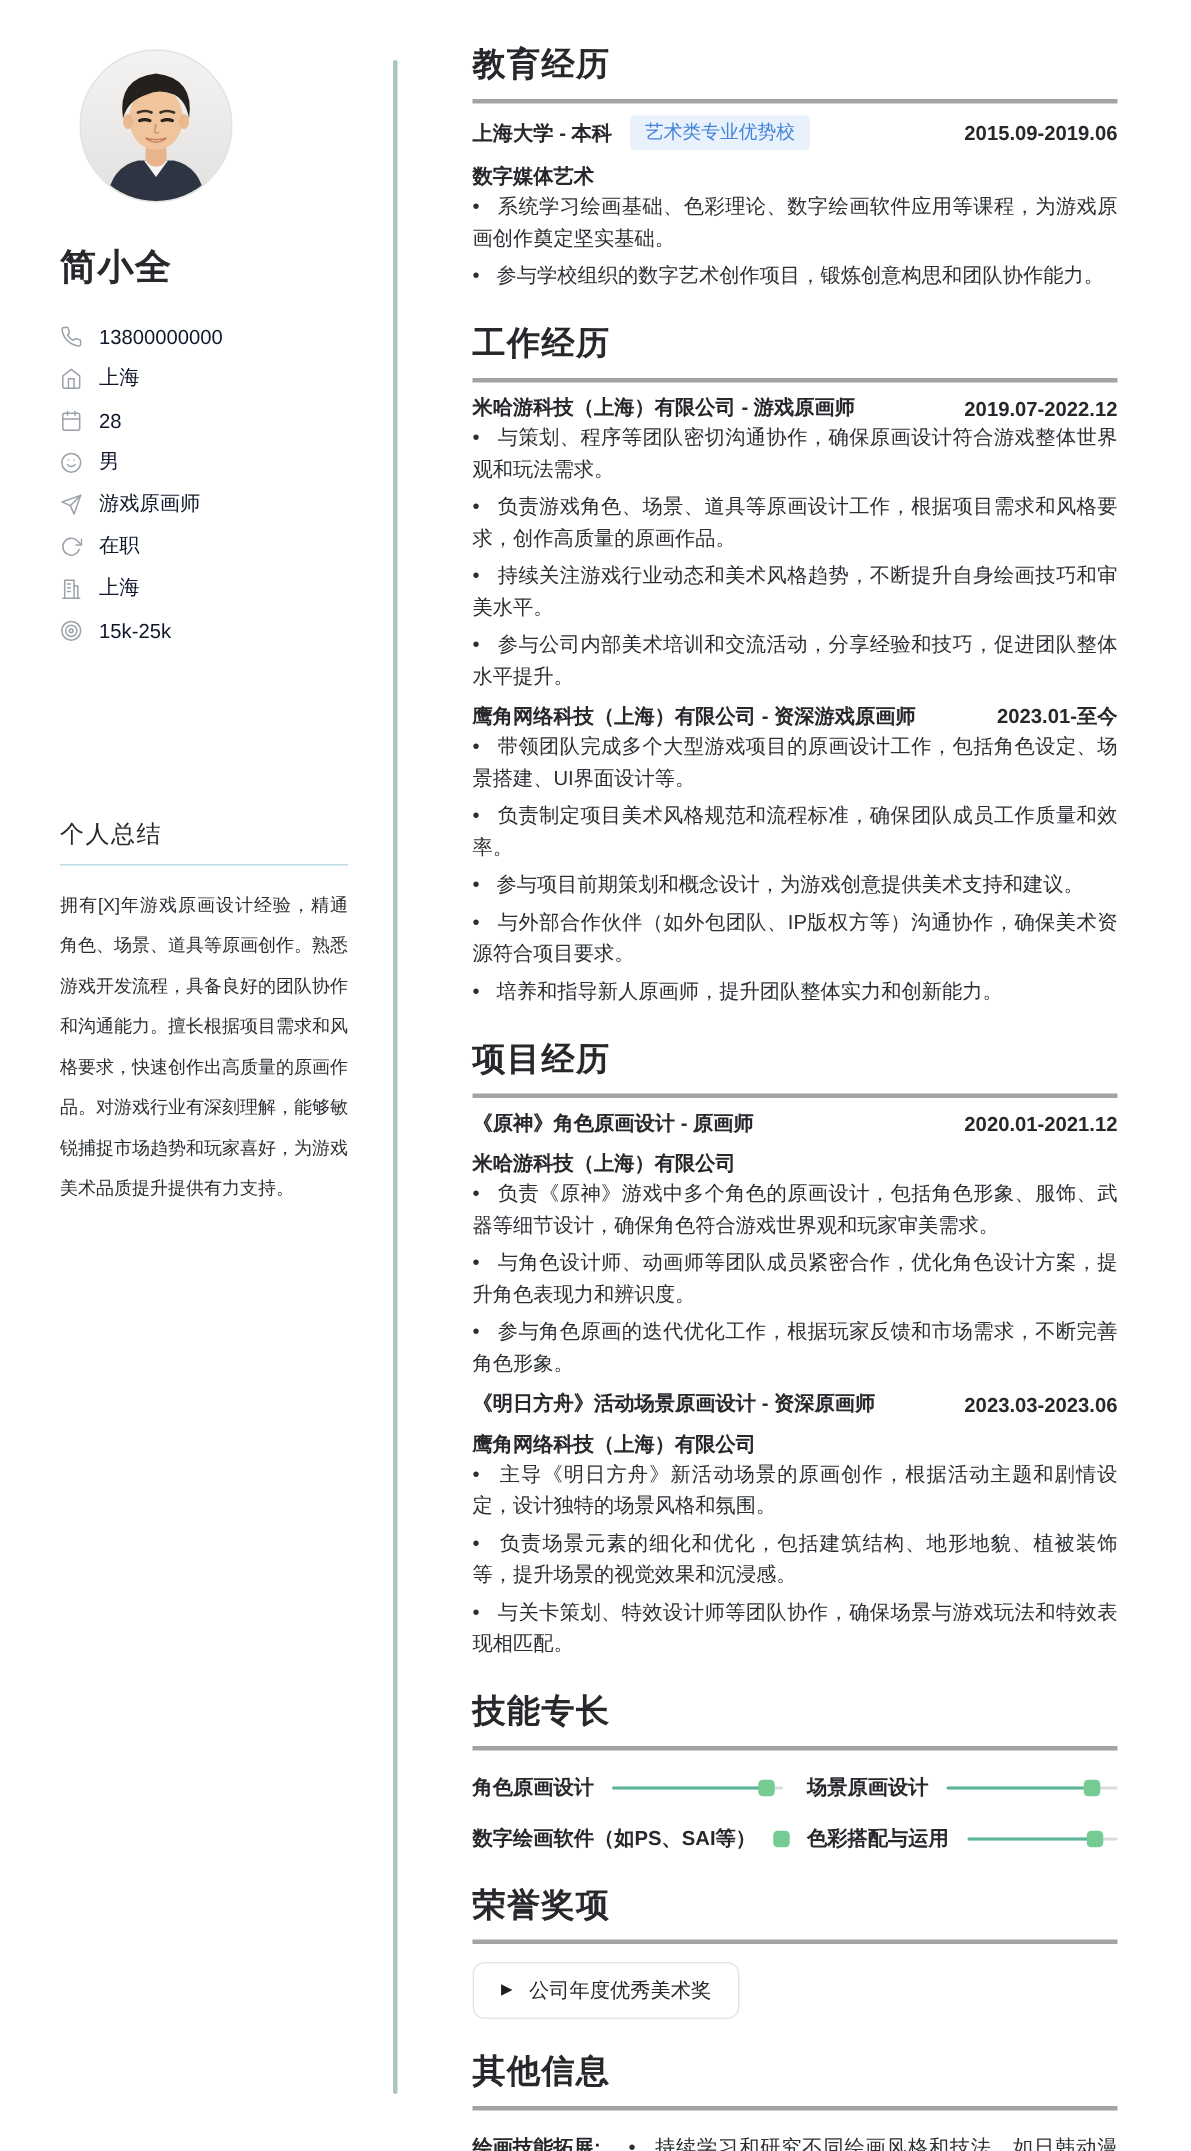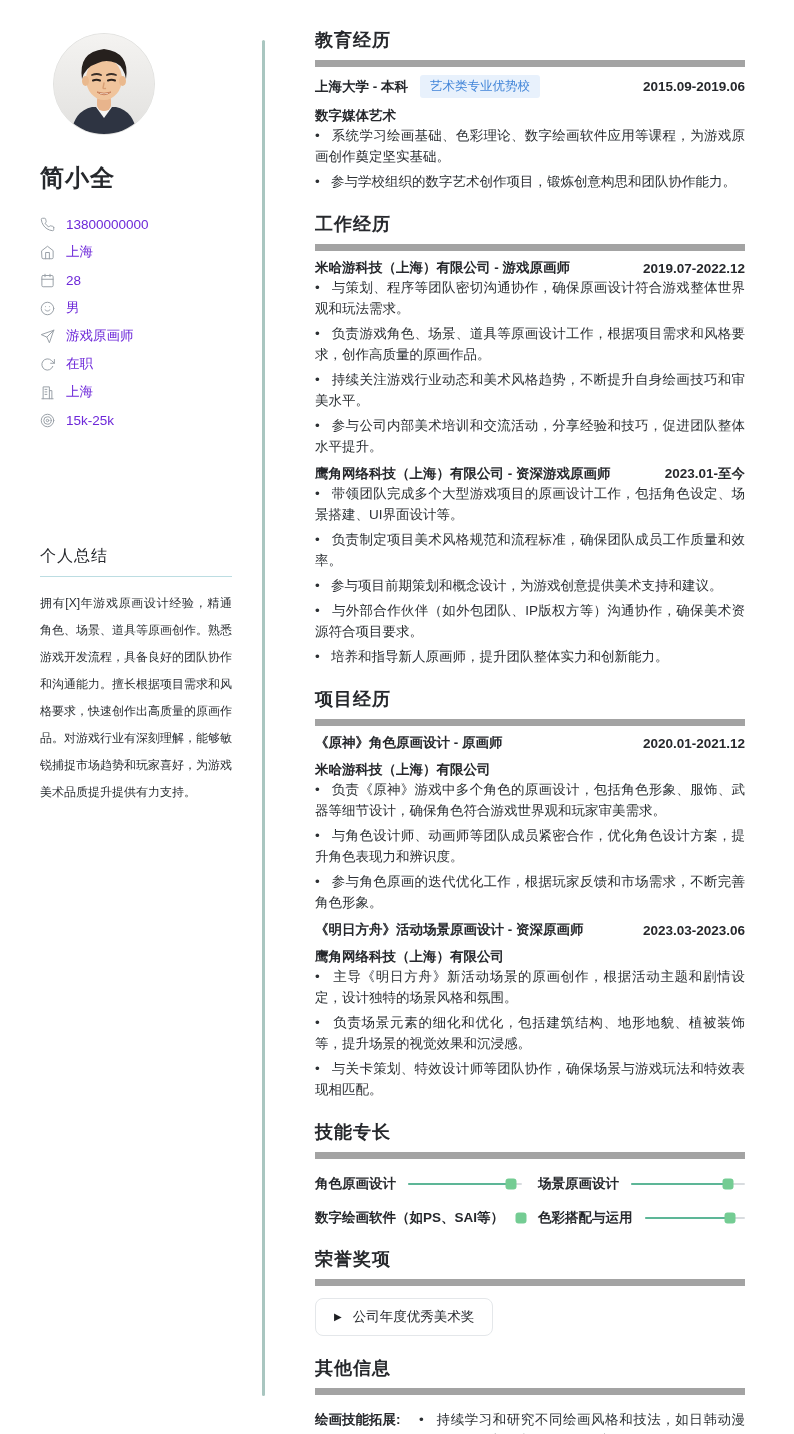--- a/index.html
+++ b/index.html
@@ -13,39 +13,39 @@
 
   
   .sidebar { flex:0 0 262px; width:262px; padding:33px 30px 0 40px; }
   .avatar {
     width:102px; height:102px; border-radius:50%; overflow:hidden;
     margin-left:13px; background:#ececea; border:1px solid #e2e2e0;
   }
   .avatar svg { width:100%; height:100%; display:block; }
   .name { font-size:24px; font-weight:bold; margin-top:27px; letter-spacing:1px; }
   .contact { margin-top:16px; }
-  .contact-item { display:flex; align-items:center; gap:11px; height:28px; font-size:13.5px; color:#6d28d9; }
+  .contact-item { display:flex; align-items:center; gap:11px; height:28px; font-size:13.5px; color:#0f172a; }
   .contact-item .ci-icon { width:15px; height:15px; flex:0 0 15px; display:flex; }
   .contact-item .ci-icon svg { width:15px; height:15px; }
 
   .summary-block { margin-top:112px; }
   .side-title {
     font-size:16px; font-weight:normal; letter-spacing:1px;
     padding-bottom:9px; border-bottom:1px solid #bcdde2;
   }
   .summary-text { margin-top:13px; font-size:12px; line-height:27px; text-align:justify; color:#2b2f33; }
 
   
   .divider { flex:0 0 3px; width:3px; background:#a9c6c0; margin:40px 0 38px 0; border-radius:2px; }
 
   
   .main { flex:1; padding:28px 49px 0 50px; }
   .section-title {
-    font-size:18px; font-weight:bold; letter-spacing:1px;
-    padding-bottom:8px; border-bottom:7px solid #a3a3a3;
+    font-size:22px; font-weight:bold; letter-spacing:1px;
+    padding-bottom:8px; border-bottom:3px solid #a3a3a3;
   }
   .section { margin-top:20px; }
   .section:first-child { margin-top:0; }
 
   .entry-header { display:flex; justify-content:space-between; align-items:center; margin-top:8px; }
   .entry-title { display:flex; align-items:center; gap:12px; font-size:13.5px; font-weight:bold; }
   .badge {
     font-size:12.5px; font-weight:normal; color:#4285d8; background:#e8f1fc;
     padding:3px 10px; border-radius:3px; white-space:nowrap;
   }

